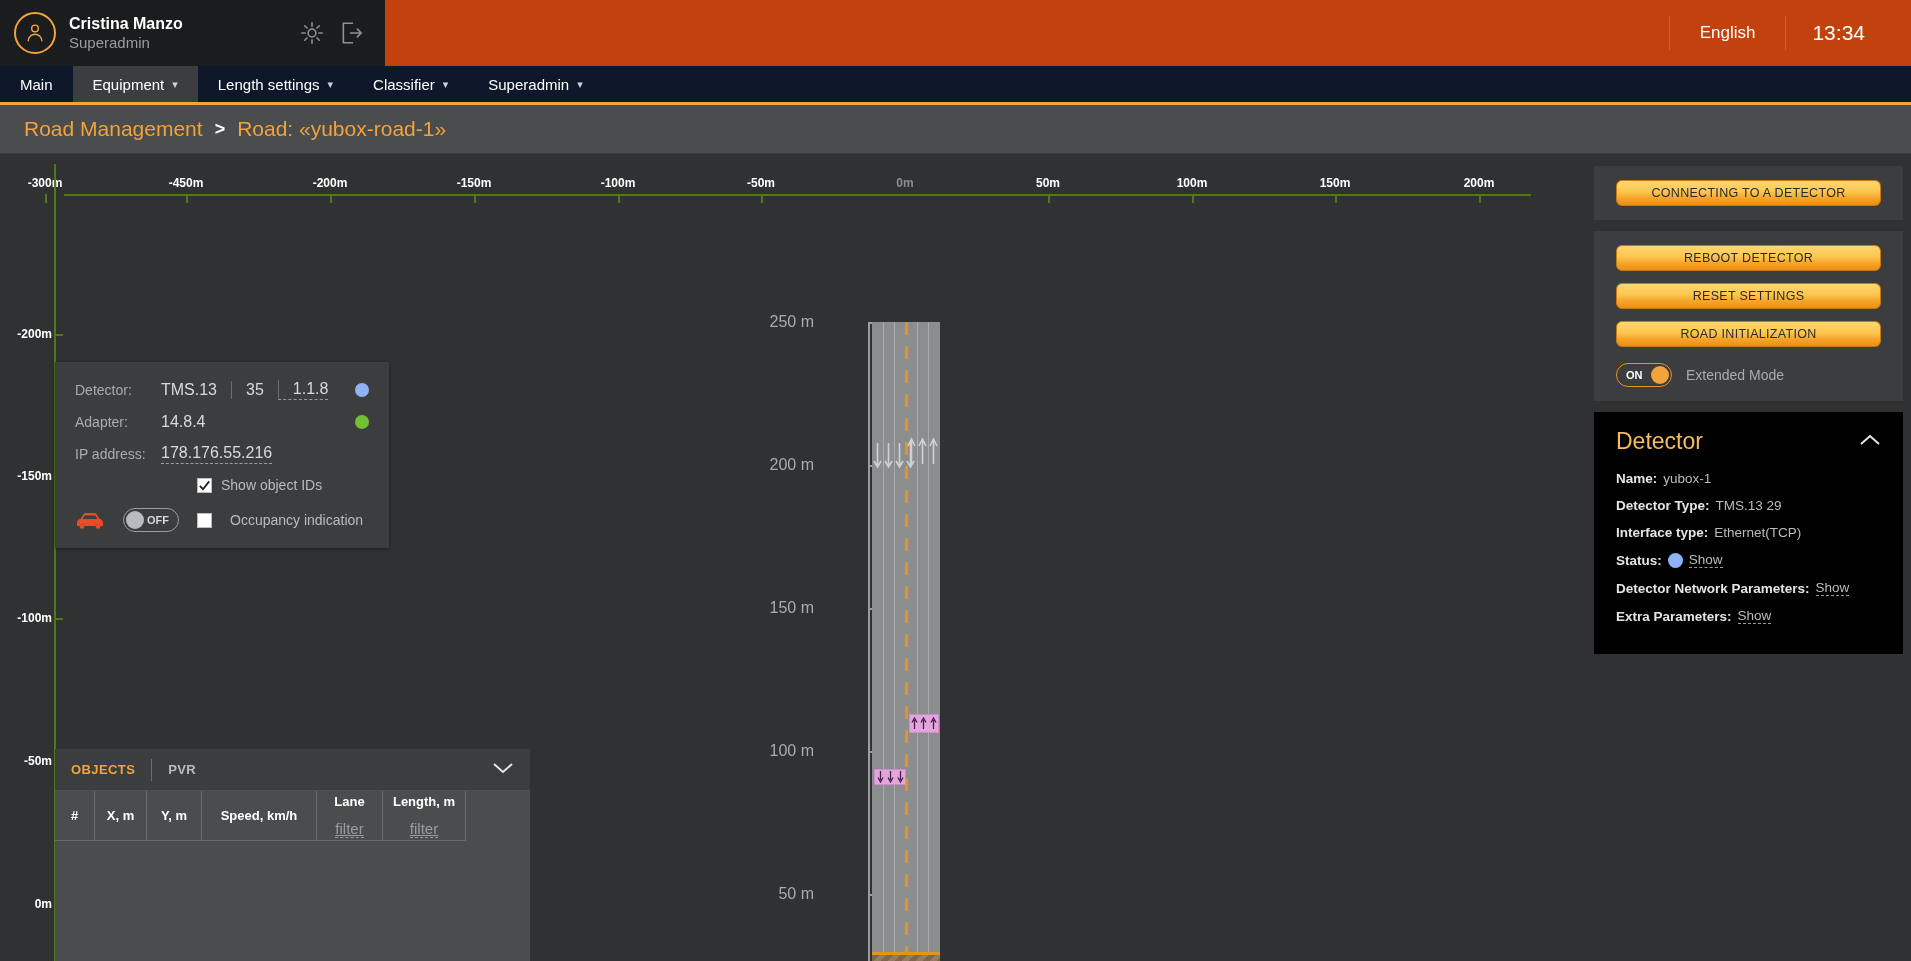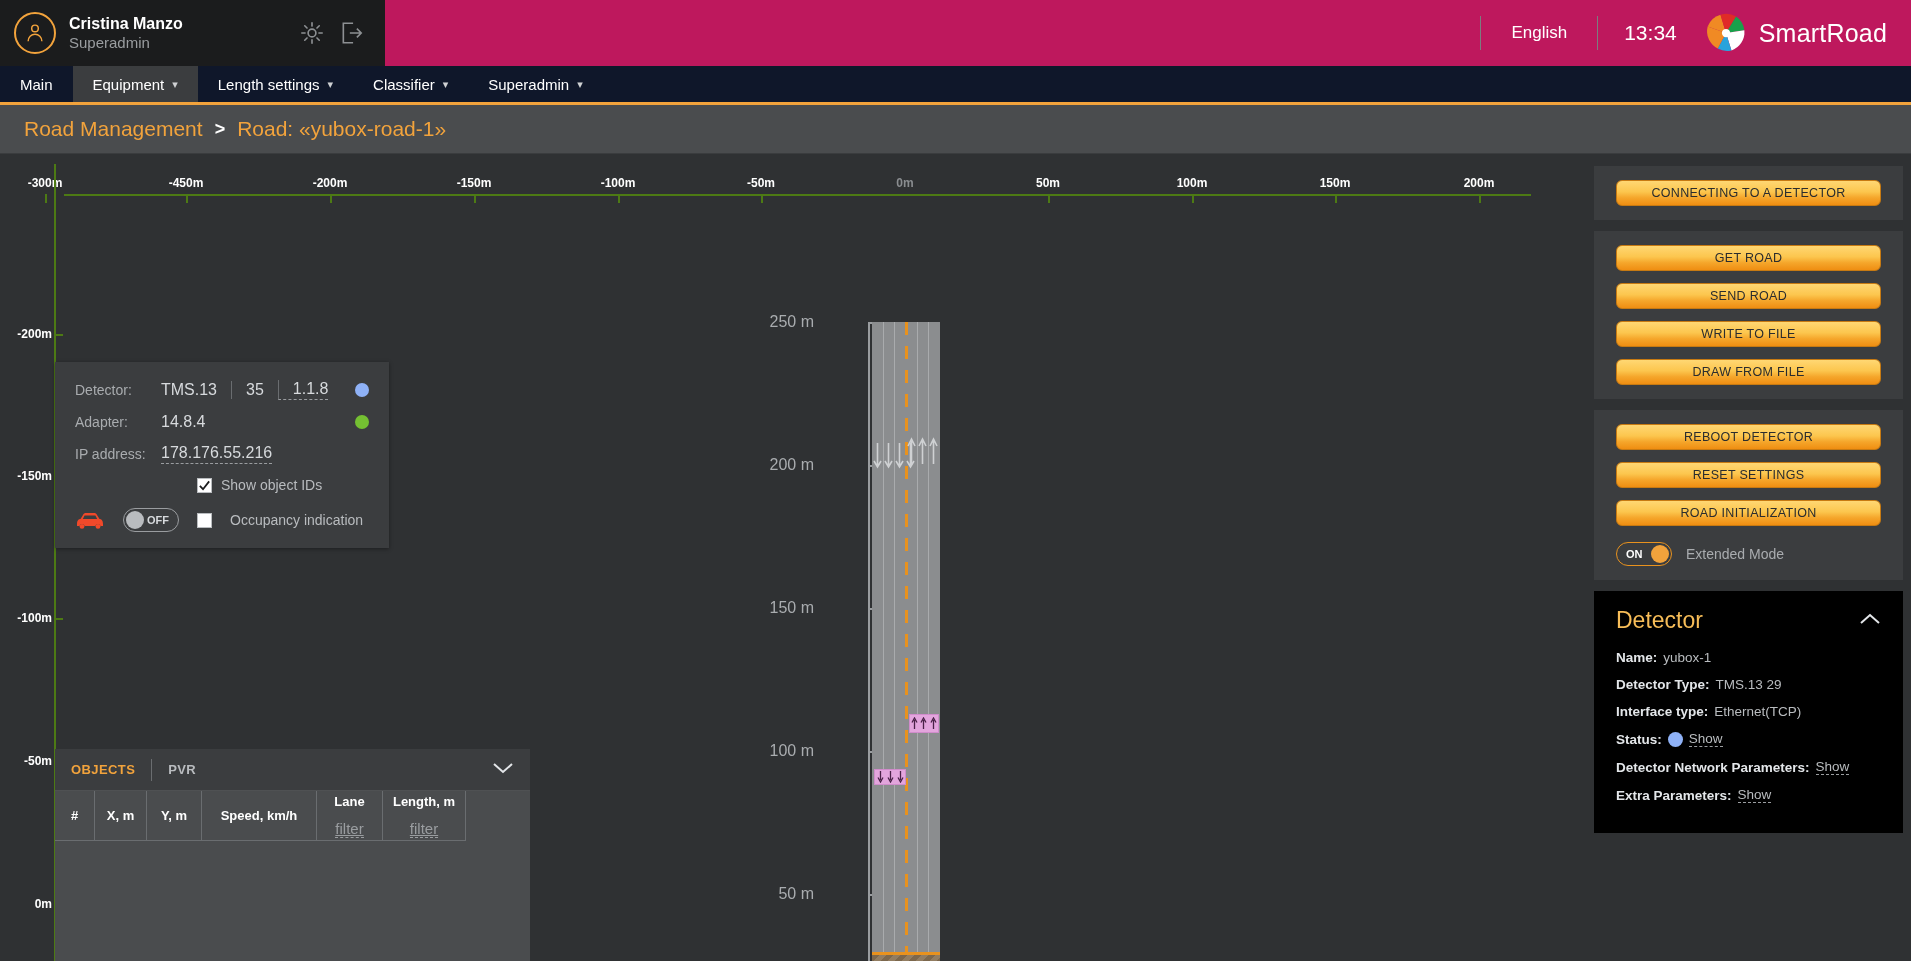--- a/index.html
+++ b/index.html
@@ -6,21 +6,21 @@
   html, body {
     width: 1911px; height: 961px;
     background: #2f3133;
     font-family: "Liberation Sans", sans-serif;
     overflow: hidden;
   }
 
   
   .header {
     height: 66px; width: 100%;
-    background: #be185d;
+    background: #c2410c;
     display: flex; align-items: center;
     position: relative;
   }
   .user-block {
     width: 385px; height: 66px;
     background: #1b1c1d;
     display: flex; align-items: center;
     padding-left: 14px;
     flex-shrink: 0;
   }
@@ -239,34 +239,20 @@
         <path d="M10 12h10M16.5 8l4 4-4 4" fill="none" stroke="#8d9093" stroke-width="1.5"></path>
       </svg>
     </div>
   </div>
 
   <div class="hdr-right">
     <div class="hdr-sep"></div>
     <div class="lang">English</div>
     <div class="hdr-sep"></div>
     <div class="clock">13:34</div>
-    <div class="logo-wrap">
-      <svg class="logo-mark" viewBox="0 0 48 48">
-        <g transform="translate(24,24)">
-          <path d="M0 0 L-20 -7 A21 21 0 0 1 -6 -20 Z" fill="#f08a24"></path>
-          <path d="M0 0 L-6 -20 A21 21 0 0 1 11 -18 Z" fill="#e02b28"></path>
-          <path d="M0 0 L11 -18 A21 21 0 0 1 20 -3 Z" fill="#19a14b"></path>
-          <path d="M0 0 L20 -3 A21 21 0 0 1 6 19 Z" fill="#ffffff"></path>
-          <path d="M0 0 L6 19 A21 21 0 0 1 -9 17 Z" fill="#29a3dc"></path>
-          <path d="M0 0 L-9 17 A21 21 0 0 1 -20 -7 Z" fill="#f08a24"></path>
-          <circle cx="0" cy="0" r="4.5" fill="#ffffff"></circle>
-        </g>
-      </svg>
-      <span class="logo-text">SmartRoad</span>
-    </div>
   </div>
 </div>
 
 <div class="nav">
   <div class="nav-item">
     <span>Main</span>
   </div>
   <div class="nav-item active">
     <span>Equipment</span>
     <span class="caret">▾</span>
@@ -508,26 +494,20 @@
       </div>
 
     </div>
   </div>
 
   <div class="sidebar">
     <div class="card">
       <button class="btn">CONNECTING TO A DETECTOR</button>
     </div>
 
-    <div class="card">
-      <button class="btn">GET ROAD</button>
-      <button class="btn">SEND ROAD</button>
-      <button class="btn">WRITE TO FILE</button>
-      <button class="btn">DRAW FROM FILE</button>
-    </div>
 
     <div class="card">
       <button class="btn">REBOOT DETECTOR</button>
       <button class="btn">RESET SETTINGS</button>
       <button class="btn">ROAD INITIALIZATION</button>
       <div class="ext-row">
         <span class="toggle-on">
           <span class="tg-txt">ON</span>
           <span class="knob"></span>
         </span>

